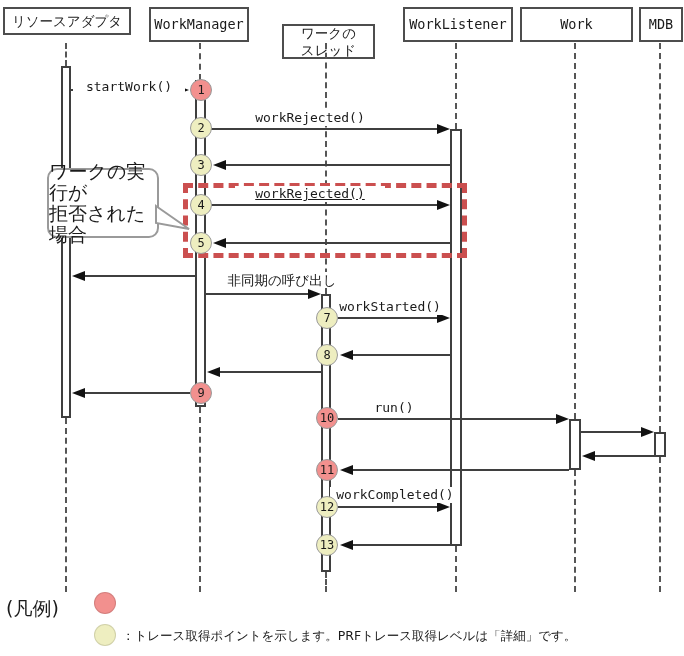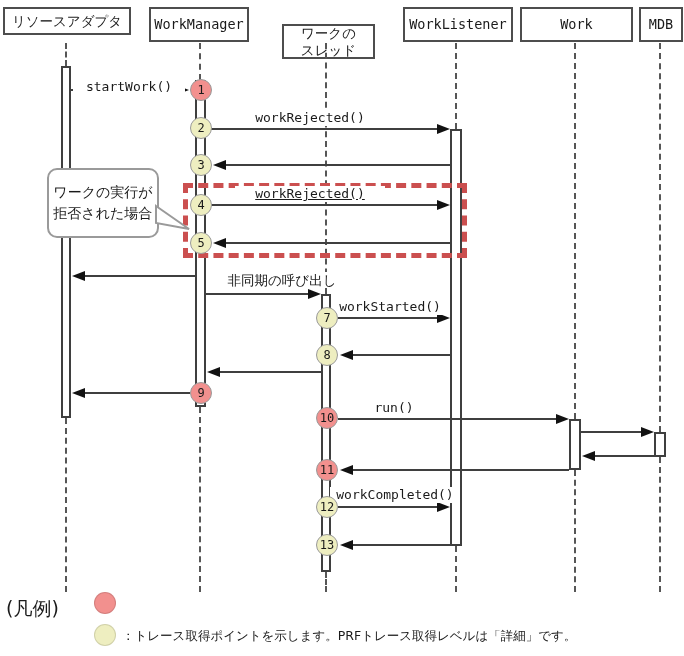--- a/index.html
+++ b/index.html
@@ -27,21 +27,21 @@
   .tp{
     position:absolute;box-sizing:border-box;width:22px;height:22px;border-radius:50%;
     border:1.5px solid #9a9a9a;display:flex;align-items:center;justify-content:center;
     font-size:12px;font-family:"DejaVu Sans Mono","DejaVu Sans",monospace;
   }
   .tp-std{background:var(--trace-standard,#f2908e);}
   .tp-det{background:var(--trace-detail,#eeeec0);}
   .hlrect{position:absolute;box-sizing:border-box;border:5px dashed var(--highlight-box,#cb4f4f);}
   .note{
     position:absolute;box-sizing:border-box;background:#fff;border:2px solid #9a9a9a;border-radius:10px;
-    font-size:14px;line-height:21px;display:flex;align-items:center;justify-content:center;
+    font-size:19px;line-height:21px;display:flex;align-items:center;justify-content:center;
     text-align:left;white-space:pre-line;z-index:6;
   }
   .legend-text{position:absolute;font-size:12.5px;}
   .z1{z-index:1}.z2{z-index:2}.z3{z-index:3}.z4{z-index:4}.z5{z-index:5}
 </style>
 </head>
 <body>
 
 <div id="stage">
 

